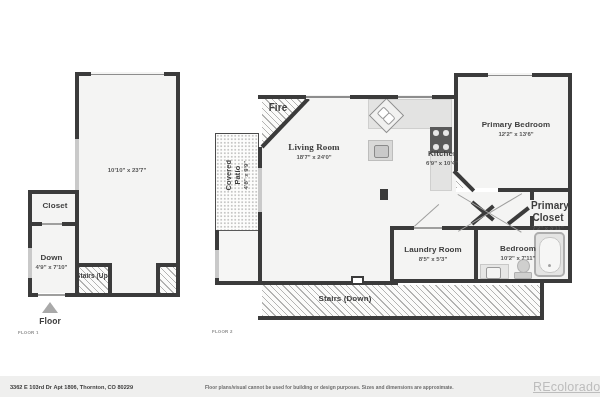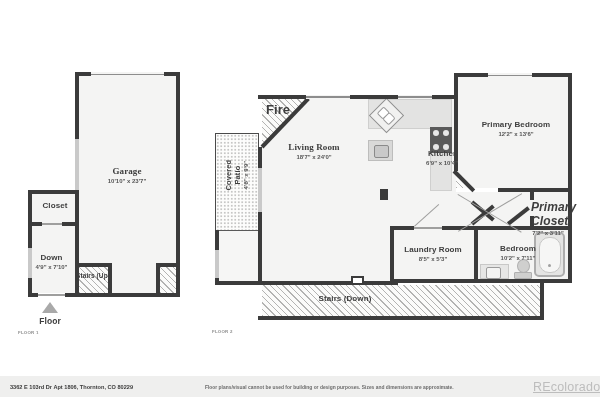--- a/index.html
+++ b/index.html
@@ -58,21 +58,20 @@
     <div class="w" style="left:108px;top:267px;width:4px;height:30px;"></div>
     <div class="fix hatch" style="left:79px;top:267px;width:29px;height:26px;"></div>
 
     <div class="w" style="left:156px;top:263px;width:24px;height:4px;"></div>
     <div class="w" style="left:156px;top:267px;width:4px;height:30px;"></div>
     <div class="fix hatch" style="left:160px;top:267px;width:16px;height:26px;"></div>
 
     <div class="fix" style="left:42px;top:302px;width:0;height:0;border-left:8px solid transparent;border-right:8px solid transparent;border-bottom:11px solid #a9a9a9;z-index:6;"></div>
 
     <div class="lb big" style="left:77px;top:166px;width:100px;">
-      <span class="nm">Garage</span>
       <span class="dm">10'10" x 23'7"</span>
     </div>
     <div class="lb" style="left:30px;top:201px;width:50px;">
       <span class="nm">Closet</span>
     </div>
     <div class="lb" style="left:28px;top:253px;width:47px;">
       <span class="nm">Down</span>
       <span class="dm">4'9" x 7'10"</span>
     </div>
     <div class="lb sm" style="left:74px;top:272px;width:38px;">
@@ -165,40 +164,40 @@
       <div style="position:absolute;left:3px;top:3px;width:20px;height:34px;border-radius:10px;background:#f6f6f5;border:1px solid #c6c6c5;"></div>
       <div style="position:absolute;left:12px;top:30px;width:3px;height:3px;border-radius:50%;background:#a0a0a0;"></div>
     </div>
     <div class="fix" style="left:517px;top:259px;width:13px;height:14px;border-radius:50%;background:#cfcfce;border:1px solid #b0b0b0;box-sizing:border-box;"></div>
     <div class="fix" style="left:514px;top:272px;width:18px;height:7px;border-radius:1px;background:#cfcfce;border:1px solid #b0b0b0;box-sizing:border-box;"></div>
     <div class="fix" style="left:480px;top:264px;width:29px;height:15px;background:#e6e6e5;border:1px solid #c8c8c7;box-sizing:border-box;">
       <div style="position:absolute;left:5px;top:1.5px;width:13px;height:10px;border-radius:2px;background:#f4f4f3;border:1.5px solid #9b9b9b;"></div>
     </div>
 
     <div class="lb" style="left:263px;top:102px;width:30px;">
-      <span class="nm" style="font-size:13px;">Fire</span>
+      <span class="nm" style="font-size:10px;">Fire</span>
     </div>
     <div class="lb" style="left:202px;top:162px;width:70px;transform:rotate(-90deg);">
       <span class="nm" style="font-size:7.5px;width:40px;margin:0 auto;">Covered Patio</span>
       <span class="dm">4'8" x 9'9"</span>
     </div>
     <div class="lb big" style="left:264px;top:142px;width:100px;">
       <span class="nm">Living Room</span>
       <span class="dm">18'7" x 24'0"</span>
     </div>
     <div class="lb" style="left:398px;top:149px;width:60px;text-align:right;">
       <span class="nm">Kitchen</span>
       <span class="dm">6'9" x 10'4"</span>
     </div>
     <div class="lb" style="left:456px;top:120px;width:120px;">
       <span class="nm">Primary Bedroom</span>
       <span class="dm">12'2" x 13'6"</span>
     </div>
     <div class="lb" style="left:524px;top:200px;width:48px;">
-      <span class="nm" style="font-size:12px;width:34px;margin:0 auto;font-style:italic;">Primary Closet</span>
+      <span class="nm" style="font-size:10px;width:34px;margin:0 auto;">Primary Closet</span>
       <span class="dm">7'2" x 3'11"</span>
     </div>
     <div class="lb" style="left:488px;top:244px;width:60px;">
       <span class="nm">Bedroom</span>
       <span class="dm">10'2" x 7'11"</span>
     </div>
     <div class="lb" style="left:398px;top:245px;width:70px;">
       <span class="nm">Laundry Room</span>
       <span class="dm">8'5" x 5'3"</span>
     </div>

